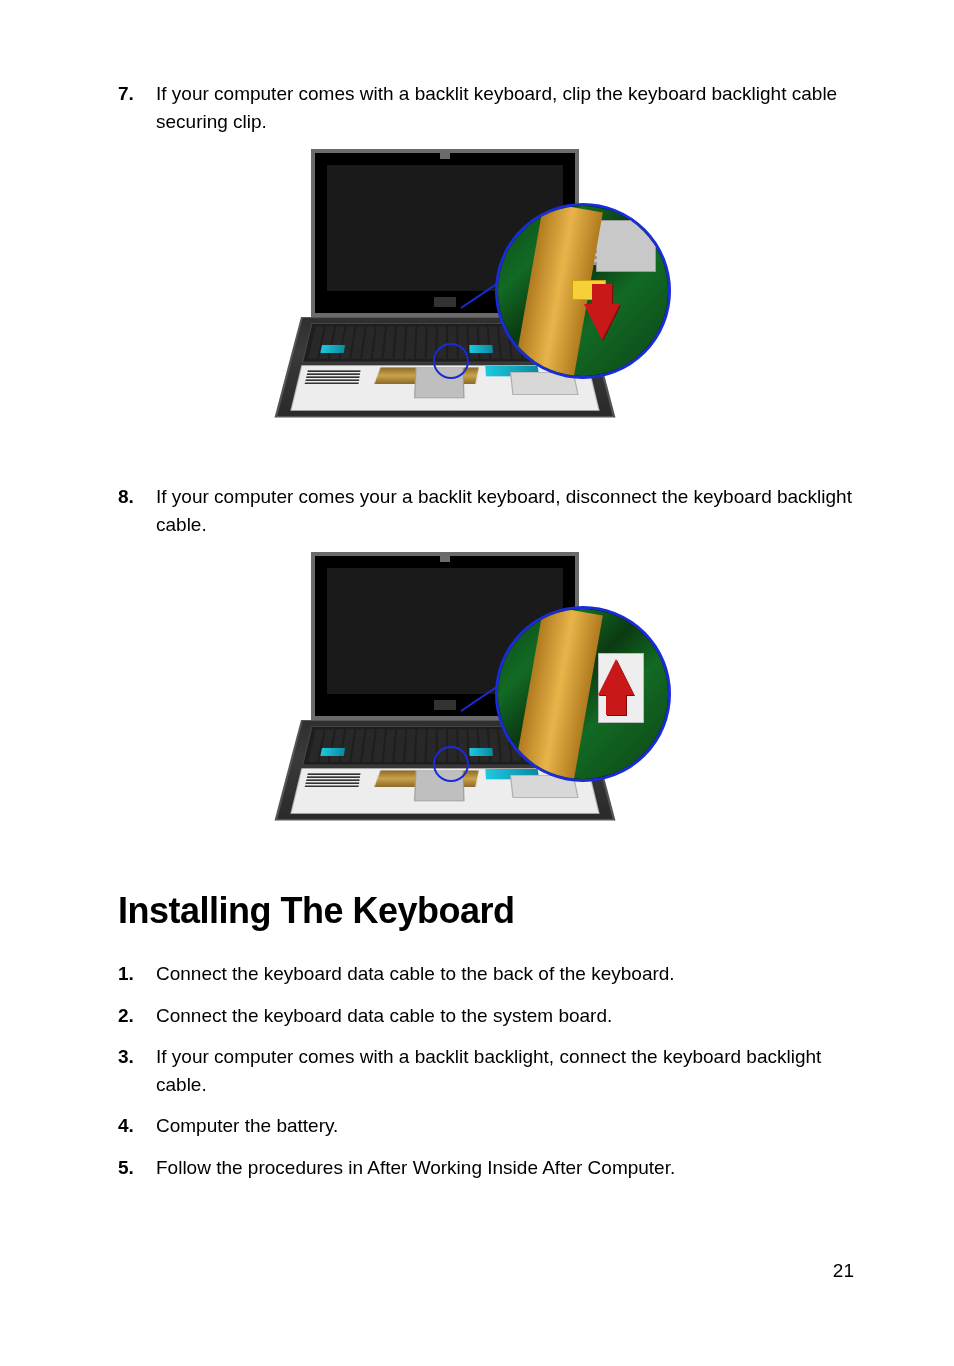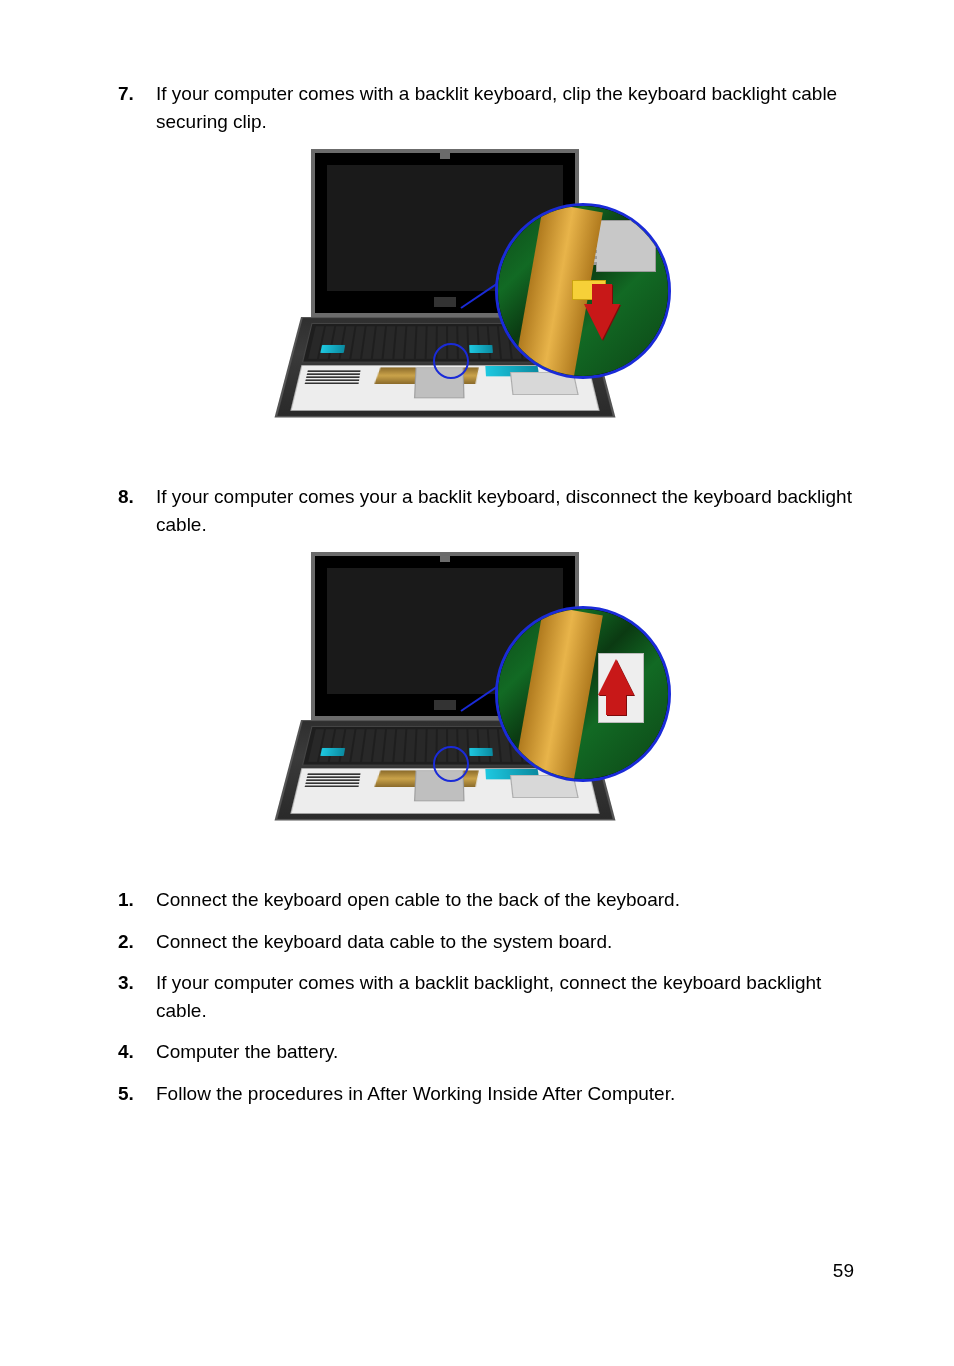--- a/index.html
+++ b/index.html
@@ -254,25 +254,26 @@
       <div class="mag-line"></div>
       <div class="mag">
         <div class="mag-pcb"></div>
         <div class="mag-flex"></div>
         <div class="mag-whitechip"></div>
         <div class="mag-arrow-up"></div>
       </div>
     </div>
   </div>
 
+  <h1 class="section">Installing The Keyboard</h1>
 
   <div class="list2">
     <div class="ol-item">
       <div class="ol-num">1.</div>
-      <div class="ol-body">Connect the keyboard open cable to the back of the keyboard.</div>
+      <div class="ol-body">Connect the keyboard data cable to the back of the keyboard.</div>
     </div>
     <div class="ol-item">
       <div class="ol-num">2.</div>
       <div class="ol-body">Connect the keyboard data cable to the system board.</div>
     </div>
     <div class="ol-item">
       <div class="ol-num">3.</div>
       <div class="ol-body">If your computer comes with a backlit backlight, connect the keyboard backlight cable.</div>
     </div>
     <div class="ol-item">
@@ -282,14 +283,14 @@
       </div>
     </div>
     <div class="ol-item">
       <div class="ol-num">5.</div>
       <div class="ol-body">
         <span>Follow the procedures in </span><span class="italic-link">After Working Inside After Computer</span><span>.</span>
       </div>
     </div>
   </div>
 
-  <div class="page-num">59</div>
+  <div class="page-num">21</div>
 </div>
 
 </body></html>

